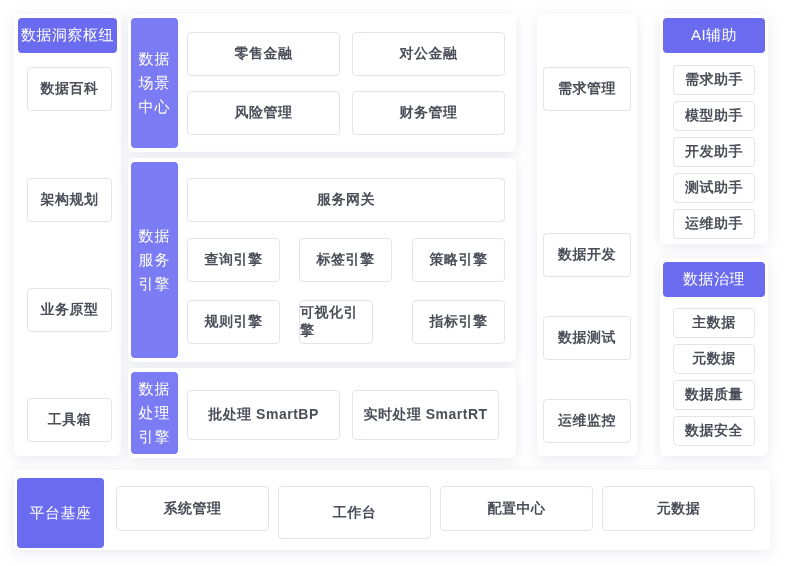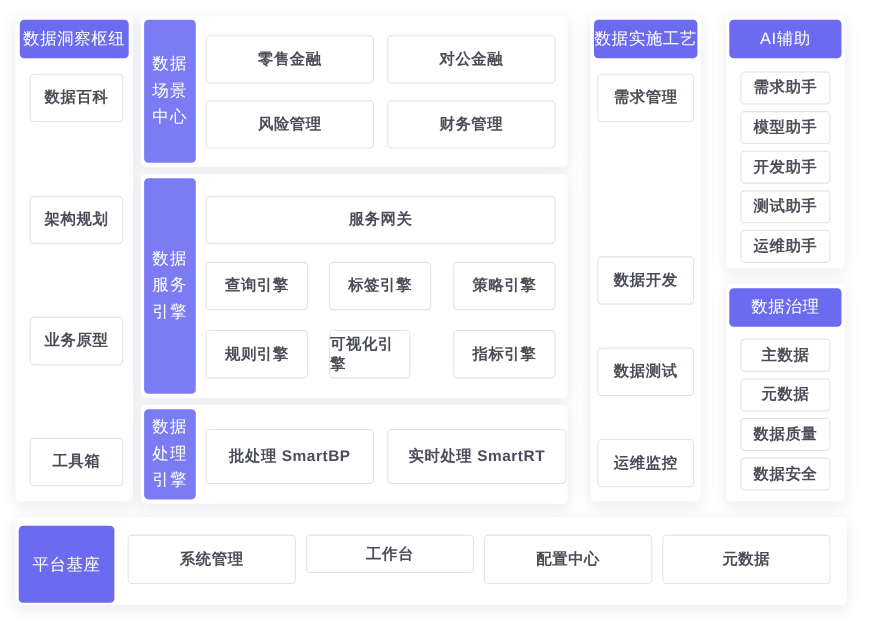--- a/index.html
+++ b/index.html
@@ -54,40 +54,39 @@
   <div class="tile" style="left:299px;top:238px;width:93px;height:44px">标签引擎</div>
   <div class="tile" style="left:412px;top:238px;width:93px;height:44px">策略引擎</div>
   <div class="tile" style="left:187px;top:300px;width:93px;height:44px">规则引擎</div>
   <div class="tile" style="left:299px;top:300px;width:74px;height:44px">可视化引擎</div>
   <div class="tile" style="left:412px;top:300px;width:93px;height:44px">指标引擎</div>
 
   <div class="vbar" style="left:131px;top:372px;width:47px;height:82px">数据
 处理
 引擎</div>
   <div class="tile" style="left:187px;top:390px;width:153px;height:50px">批处理 SmartBP</div>
-  <div class="tile" style="left:352px;top:390px;width:163px;height:50px">实时处理  SmartRT</div>
+  <div class="tile" style="left:352px;top:390px;width:147px;height:50px">实时处理  SmartRT</div>
 
-  <div class="hdr" style="left:540px;top:18px;width:94px;height:35px">数据实施工艺</div>
   <div class="tile" style="left:543px;top:67px;width:88px;height:44px">需求管理</div>
   <div class="tile" style="left:543px;top:233px;width:88px;height:44px">数据开发</div>
   <div class="tile" style="left:543px;top:316px;width:88px;height:44px">数据测试</div>
   <div class="tile" style="left:543px;top:399px;width:88px;height:44px">运维监控</div>
 
   <div class="hdr" style="left:663px;top:18px;width:102px;height:35px">AI辅助</div>
   <div class="tile" style="left:673px;top:65px;width:82px;height:30px">需求助手</div>
   <div class="tile" style="left:673px;top:101px;width:82px;height:30px">模型助手</div>
   <div class="tile" style="left:673px;top:137px;width:82px;height:30px">开发助手</div>
   <div class="tile" style="left:673px;top:173px;width:82px;height:30px">测试助手</div>
   <div class="tile" style="left:673px;top:209px;width:82px;height:30px">运维助手</div>
 
   <div class="hdr" style="left:663px;top:262px;width:102px;height:35px">数据治理</div>
   <div class="tile" style="left:673px;top:308px;width:82px;height:30px">主数据</div>
   <div class="tile" style="left:673px;top:344px;width:82px;height:30px">元数据</div>
   <div class="tile" style="left:673px;top:380px;width:82px;height:30px">数据质量</div>
   <div class="tile" style="left:673px;top:416px;width:82px;height:30px">数据安全</div>
 
   <div class="hdr base" style="left:17px;top:478px;width:87px;height:70px">平台基座</div>
   <div class="tile" style="left:116px;top:486px;width:153px;height:45px">系统管理</div>
-  <div class="tile" style="left:278px;top:486px;width:153px;height:35px">工作台</div>
+  <div class="tile" style="left:278px;top:486px;width:153px;height:53px">工作台</div>
   <div class="tile" style="left:440px;top:486px;width:153px;height:45px">配置中心</div>
   <div class="tile" style="left:602px;top:486px;width:153px;height:45px">元数据</div>
 
 </div>
 
 </body></html>

